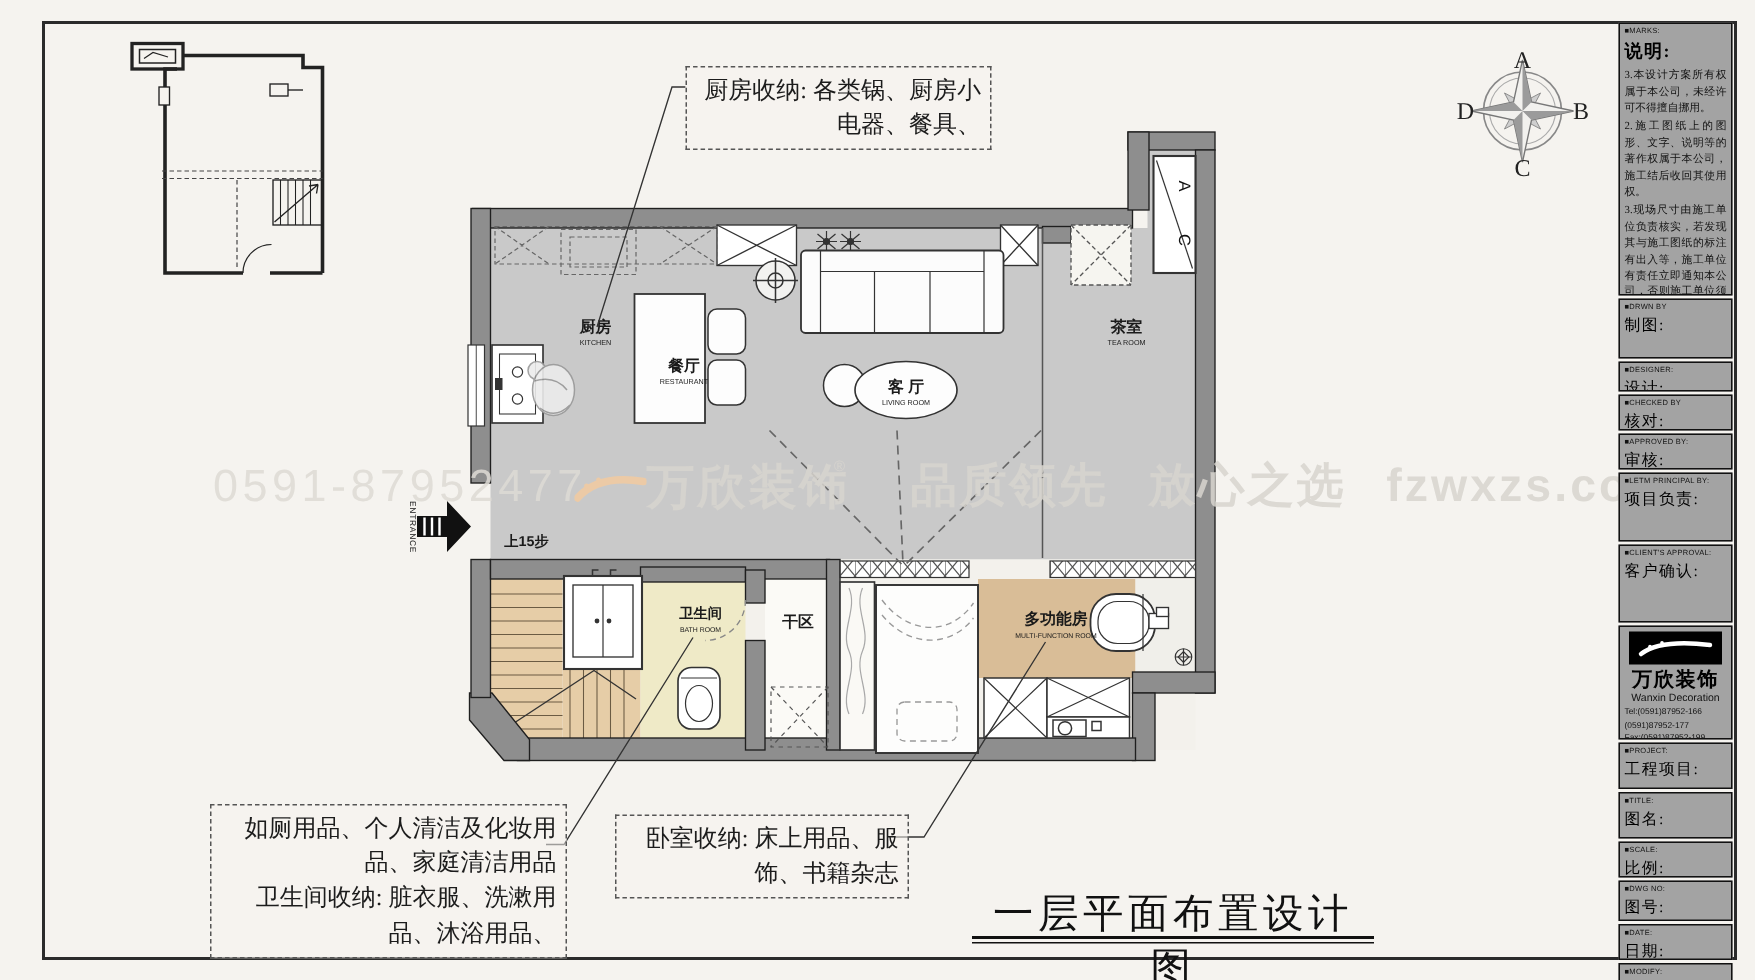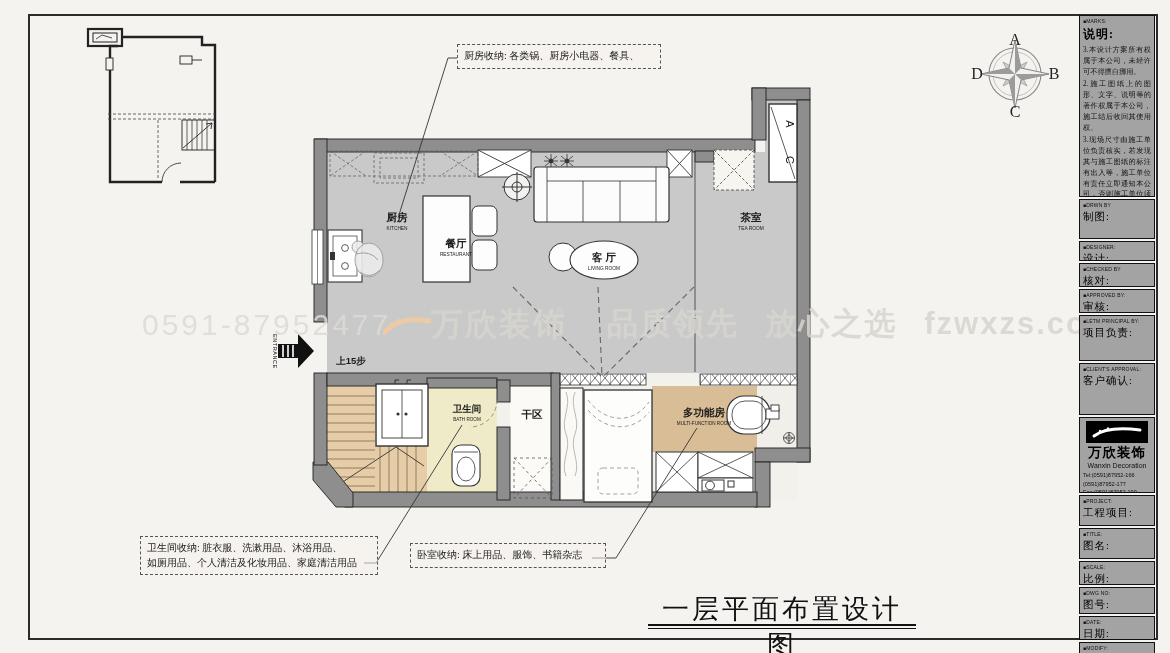--- a/index.html
+++ b/index.html
@@ -10,22 +10,22 @@
   
   .wm{position:absolute;left:0;top:0;width:1170px;height:653px;z-index:2;pointer-events:none;opacity:.85;}
   .wm span{position:absolute;white-space:nowrap;}
   .wm-phone{left:142px;top:308px;font-size:30px;letter-spacing:3px;color:#dedbd5;font-weight:normal;}
   .wm-swoosh{position:absolute;left:383px;top:312px;}
   .wm-brand{left:431px;top:303px;font-size:32px;font-weight:bold;letter-spacing:2px;color:#d8d5cf;font-family:"Liberation Serif","DejaVu Serif",serif;}
   .wm-reg{left:556px;top:306px;font-size:10px;color:#d8d5cf;}
   .wm-slogan{left:607px;top:303px;font-size:31px;font-weight:bold;letter-spacing:2px;word-spacing:16px;color:#d8d5cf;}
   
   .callout{position:absolute;z-index:3;border:1px dashed #555;background:rgba(245,243,239,.55);
-           font-family:"Liberation Serif","DejaVu Serif",serif;font-size:10px;color:#1c1c1c;
-           text-align:left;padding:4px 6px;line-height:1.45;}
+           font-family:"Liberation Serif","DejaVu Serif",serif;font-size:16px;color:#1c1c1c;
+           text-align:right;padding:4px 6px;line-height:1.45;}
   #co-kitchen{left:457px;top:44px;width:190px;}
   #co-bath{left:140px;top:536px;width:224px;}
   #co-bed{left:410px;top:543px;width:182px;}
   
   .sheet-title{position:absolute;left:648px;top:591px;z-index:3;width:268px;text-align:center;
                font-family:"Liberation Serif","DejaVu Serif",serif;font-size:27px;letter-spacing:3px;color:#111;}
   .rule-a{position:absolute;left:648px;top:624px;width:268px;height:2px;background:#111;z-index:3;}
   .rule-b{position:absolute;left:648px;top:628px;width:268px;height:1px;background:#111;z-index:3;}
   
   .tb{position:absolute;left:1079px;top:15px;width:76px;z-index:4;}
@@ -283,22 +283,22 @@
     </svg>
     <span class="wm-brand">万欣装饰</span>
     <span class="wm-reg">®</span>
     <span class="wm-slogan">品质领先 放心之选 fzwxzs.com</span>
   </div>
 
   <div class="callout" id="co-kitchen">
     <span>厨房收纳: 各类锅、厨房小电器、餐具、</span>
   </div>
   <div class="callout" id="co-bath">
+    <div>如厕用品、个人清洁及化妆用品、家庭清洁用品</div>
     <div>卫生间收纳: 脏衣服、洗漱用品、沐浴用品、</div>
-    <div>如厕用品、个人清洁及化妆用品、家庭清洁用品</div>
   </div>
   <div class="callout" id="co-bed">
     <span>卧室收纳: 床上用品、服饰、书籍杂志</span>
   </div>
 
   <div class="sheet-title">一层平面布置设计图</div>
   <div class="rule-a"></div>
   <div class="rule-b"></div>
 
   <div class="tb">

